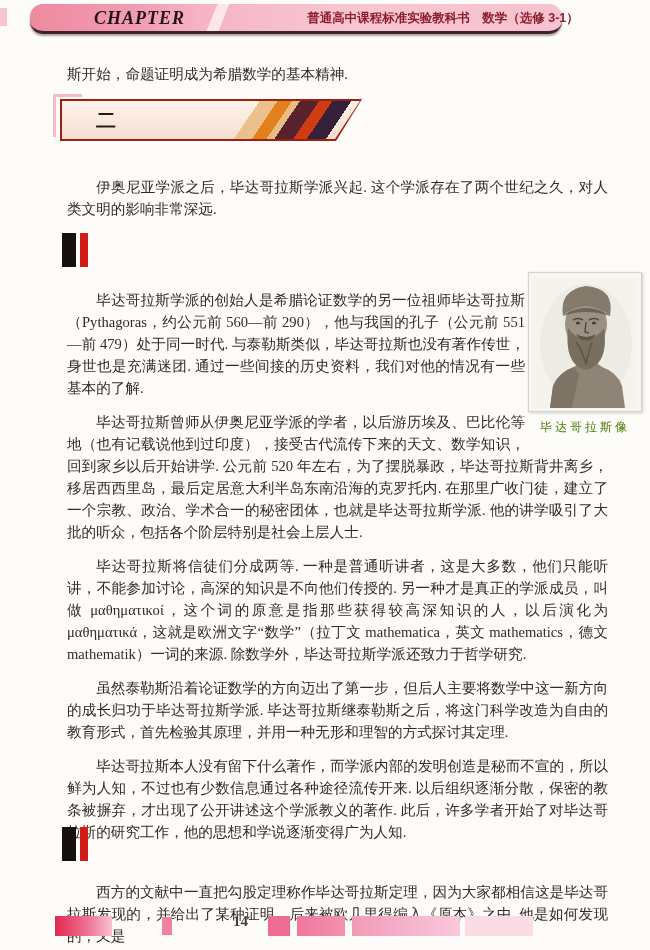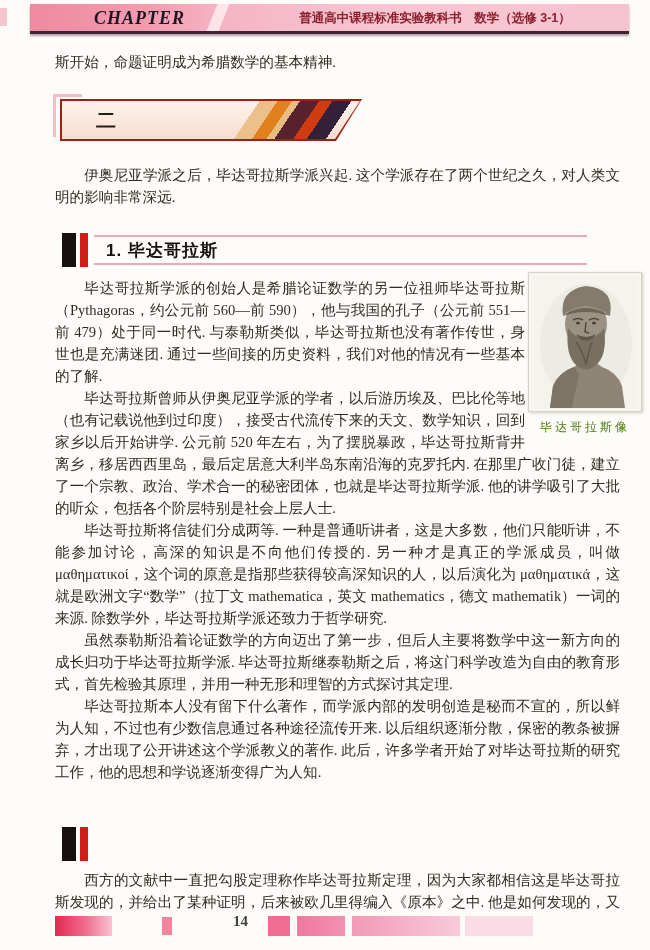--- a/index.html
+++ b/index.html
@@ -5,44 +5,45 @@
   html,body { margin:0; padding:0; }
   .page {
     position:relative; width:650px; height:950px;
     background:#fdfcf8; overflow:hidden;
     font-family:"Liberation Serif","DejaVu Serif",serif;
     color:#332a24;
   }
 
   
   .header-band {
-    position:absolute; left:30px; top:4px; width:599px; height:27px;
+    position:absolute; left:30px; top:4px; width:532px; height:27px;
     background:linear-gradient(90deg,#ee8aa0 0%,#f29cb0 20%,#f5b4c4 32%,#f8c6d2 60%,#f7c2cf 100%);
     border-bottom:3px solid #3c2430;
     box-shadow:0 2px 2px rgba(60,20,40,.4);
+    border-radius:13px;
   }
   .header-band::after {
     content:""; position:absolute; left:182px; top:0; bottom:0; width:12px;
     background:rgba(255,255,255,.65); transform:skewX(-22deg);
   }
   .chapter-label {
     position:absolute; left:64px; top:2px; line-height:24px;
     font-style:italic; font-weight:bold; font-size:18px; letter-spacing:1px;
     color:#231220; font-family:"Liberation Serif",serif;
   }
   .book-title {
-    position:absolute; left:225px; top:0; width:360px; height:27px; line-height:28px;
+    position:absolute; left:233px; top:0; width:360px; height:27px; line-height:28px;
     text-align:center; font-family:"Liberation Sans","DejaVu Sans",sans-serif;
     font-weight:bold; font-size:12.5px; color:#8c1f2c;
   }
   .edge-mark { position:absolute; left:0; top:8px; width:7px; height:18px; background:#f3b6c6; opacity:.8; }
 
   
   .bodytext { font-size:14.6px; line-height:22px; text-align:justify; }
-  .bodytext p { margin:0; text-indent:2em; }
+  .bodytext p { margin:12px; text-indent:2em; }
   .intro-line { position:absolute; left:55px; top:51px; width:565px; }
   .intro-line p { text-indent:0; }
   .lead-par { position:absolute; left:55px; top:164px; width:565px; }
 
   
   .banner { position:absolute; left:60px; top:99px; width:302px; height:42px; }
   .banner-corner {
     position:absolute; left:-7px; top:-5px; width:26px; height:40px;
     border-left:3px solid #f4bccb; border-top:3px solid #f4bccb;
   }
@@ -140,28 +141,25 @@
     </div>
   </div>
 
   <div class="lead-par bodytext">
     <p>伊奥尼亚学派之后，毕达哥拉斯学派兴起. 这个学派存在了两个世纪之久，对人类文明的影响非常深远.</p>
   </div>
 
   <div class="sub-header sub-header-1">
     <span class="bar-black"></span>
     <span class="bar-red"></span>
-    <div class="sub-box">
-      <span class="sub-title">1. 毕达哥拉斯</span>
-    </div>
   </div>
 
   <div class="content-1 bodytext">
     <div class="float-spacer"></div>
-    <p>毕达哥拉斯学派的创始人是希腊论证数学的另一位祖师毕达哥拉斯（Pythagoras，约公元前 560—前 590），他与我国的孔子（公元前 551—前 479）处于同一时代. 与泰勒斯类似，毕达哥拉斯也没有著作传世，身世也是充满迷团. 通过一些间接的历史资料，我们对他的情况有一些基本的了解.</p>
+    <p>毕达哥拉斯学派的创始人是希腊论证数学的另一位祖师毕达哥拉斯（Pythagoras，约公元前 560—前 290），他与我国的孔子（公元前 551—前 479）处于同一时代. 与泰勒斯类似，毕达哥拉斯也没有著作传世，身世也是充满迷团. 通过一些间接的历史资料，我们对他的情况有一些基本的了解.</p>
     <p>毕达哥拉斯曾师从伊奥尼亚学派的学者，以后游历埃及、巴比伦等地（也有记载说他到过印度），接受古代流传下来的天文、数学知识，回到家乡以后开始讲学. 公元前 520 年左右，为了摆脱暴政，毕达哥拉斯背井离乡，移居西西里岛，最后定居意大利半岛东南沿海的克罗托内. 在那里广收门徒，建立了一个宗教、政治、学术合一的秘密团体，也就是毕达哥拉斯学派. 他的讲学吸引了大批的听众，包括各个阶层特别是社会上层人士.</p>
     <p>毕达哥拉斯将信徒们分成两等. 一种是普通听讲者，这是大多数，他们只能听讲，不能参加讨论，高深的知识是不向他们传授的. 另一种才是真正的学派成员，叫做 μαθηματικοί，这个词的原意是指那些获得较高深知识的人，以后演化为 μαθηματικά，这就是欧洲文字“数学”（拉丁文 mathematica，英文 mathematics，德文 mathematik）一词的来源. 除数学外，毕达哥拉斯学派还致力于哲学研究.</p>
     <p>虽然泰勒斯沿着论证数学的方向迈出了第一步，但后人主要将数学中这一新方向的成长归功于毕达哥拉斯学派. 毕达哥拉斯继泰勒斯之后，将这门科学改造为自由的教育形式，首先检验其原理，并用一种无形和理智的方式探讨其定理.</p>
     <p>毕达哥拉斯本人没有留下什么著作，而学派内部的发明创造是秘而不宣的，所以鲜为人知，不过也有少数信息通过各种途径流传开来. 以后组织逐渐分散，保密的教条被摒弃，才出现了公开讲述这个学派教义的著作. 此后，许多学者开始了对毕达哥拉斯的研究工作，他的思想和学说逐渐变得广为人知.</p>
   </div>
 
   <div class="portrait">
     <div class="portrait-frame">
       <svg viewBox="0 0 106 132" xmlns="http://www.w3.org/2000/svg">
         <rect width="106" height="132" fill="#f4f3ee"></rect>

